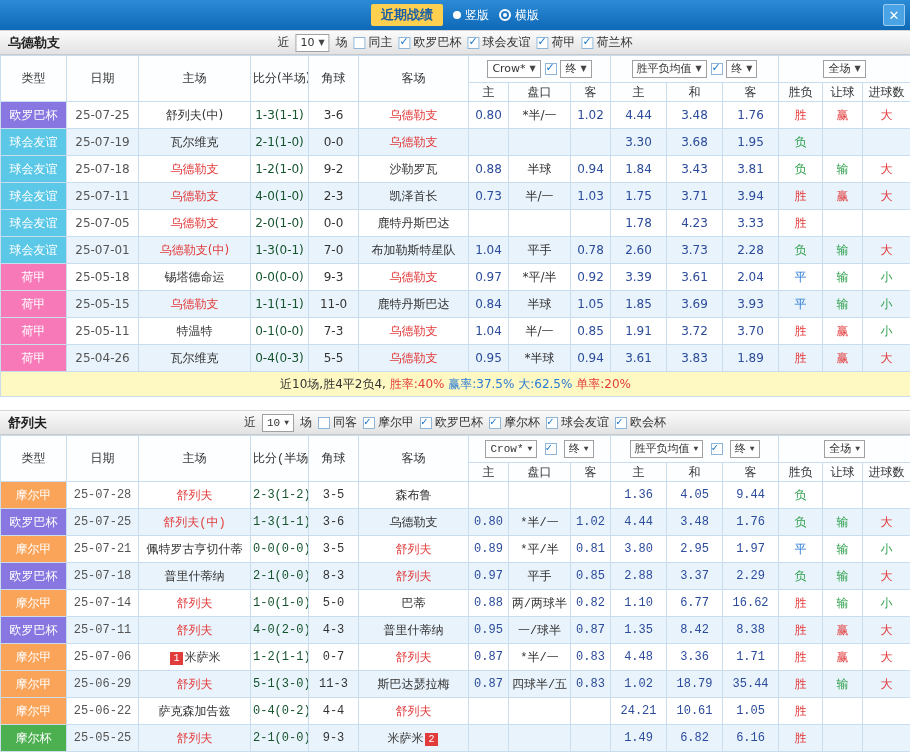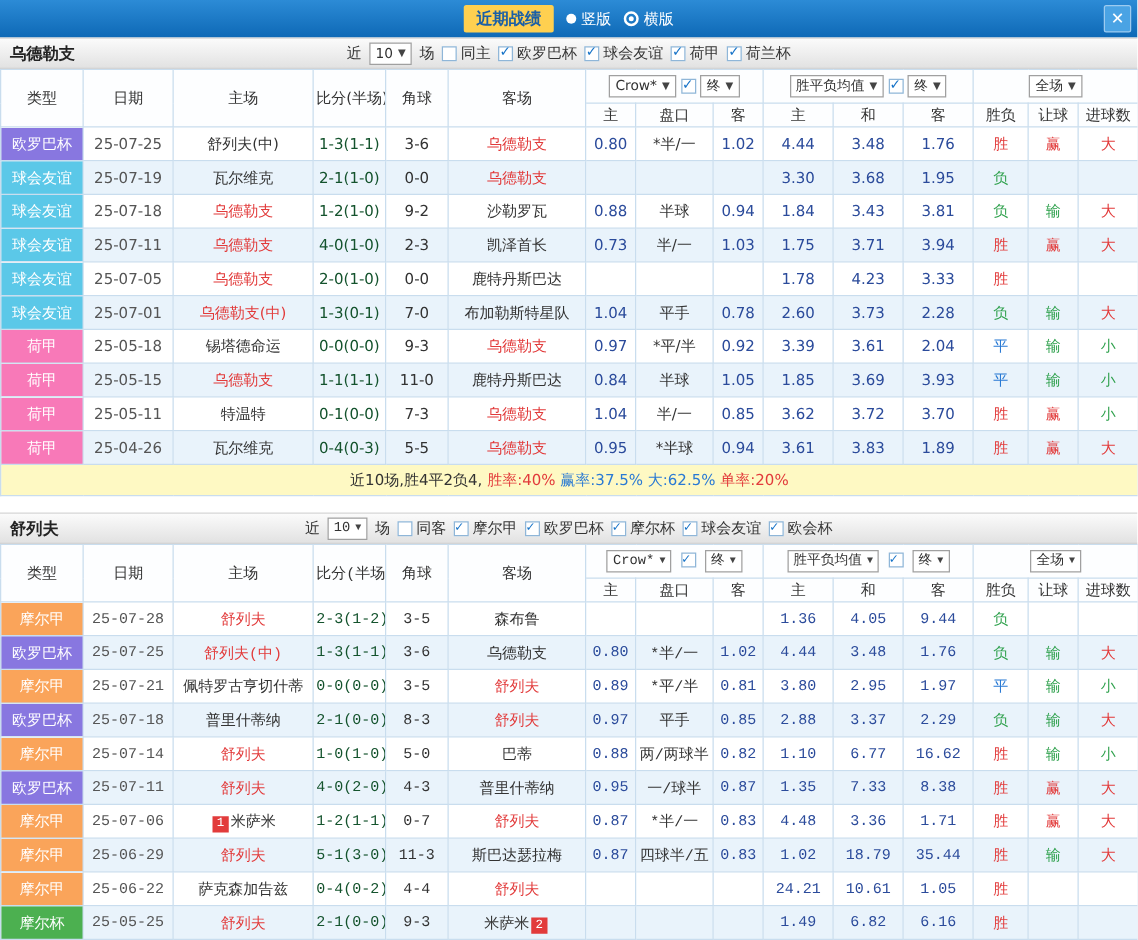--- a/index.html
+++ b/index.html
@@ -360,21 +360,21 @@
         <tr>
           <td class="type-cell" style="background: rgb(248, 121, 184);">荷甲</td>
           <td class="date">25-05-11</td>
           <td class="team"><span>特温特</span></td>
           <td class="score">0-1(0-0)</td>
           <td class="corner">7-3</td>
           <td class="team focal"><span>乌德勒支</span></td>
           <td class="odds">1.04</td>
           <td class="hc">半/一</td>
           <td class="odds">0.85</td>
-          <td class="avg">3.62</td>
+          <td class="avg">1.91</td>
           <td class="avg">3.72</td>
           <td class="avg">3.70</td>
           <td class="res-red">胜</td>
           <td class="res-red">赢</td>
           <td class="res-green">小</td>
         </tr>
         <tr>
           <td class="type-cell" style="background: rgb(248, 121, 184);">荷甲</td>
           <td class="date">25-04-26</td>
           <td class="team"><span>瓦尔维克</span></td>
@@ -591,21 +591,21 @@
           <td class="type-cell" style="background: rgb(136, 119, 224);">欧罗巴杯</td>
           <td class="date">25-07-11</td>
           <td class="team focal"><span>舒列夫</span></td>
           <td class="score">4-0(2-0)</td>
           <td class="corner">4-3</td>
           <td class="team"><span>普里什蒂纳</span></td>
           <td class="odds">0.95</td>
           <td class="hc">一/球半</td>
           <td class="odds">0.87</td>
           <td class="avg">1.35</td>
-          <td class="avg">7.33</td>
+          <td class="avg">8.42</td>
           <td class="avg">8.38</td>
           <td class="res-red">胜</td>
           <td class="res-red">赢</td>
           <td class="res-red">大</td>
         </tr>
         <tr>
           <td class="type-cell" style="background: rgb(250, 164, 90);">摩尔甲</td>
           <td class="date">25-07-06</td>
           <td class="team"><span class="rank-badge">1</span><span>米萨米</span></td>
           <td class="score">1-2(1-1)</td>

